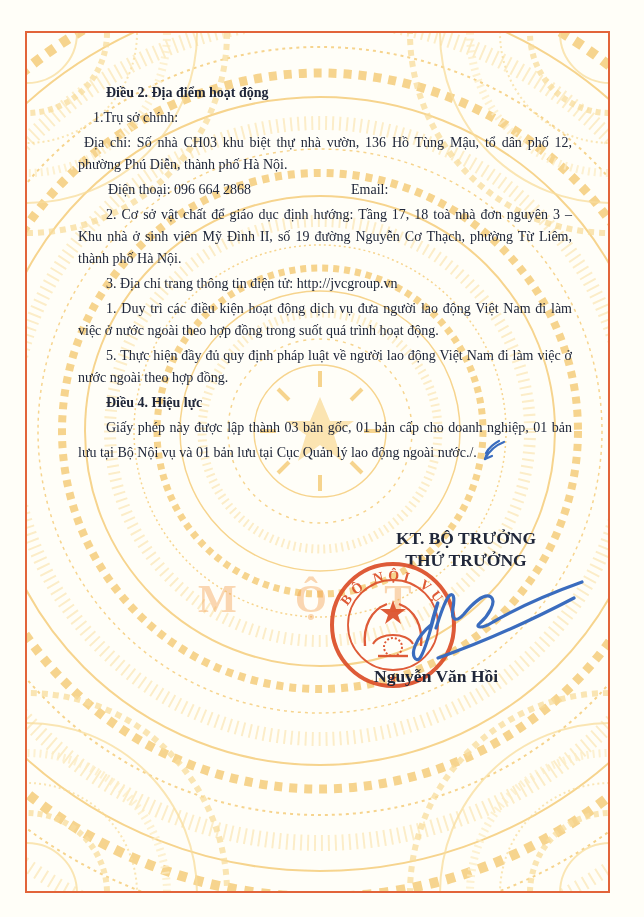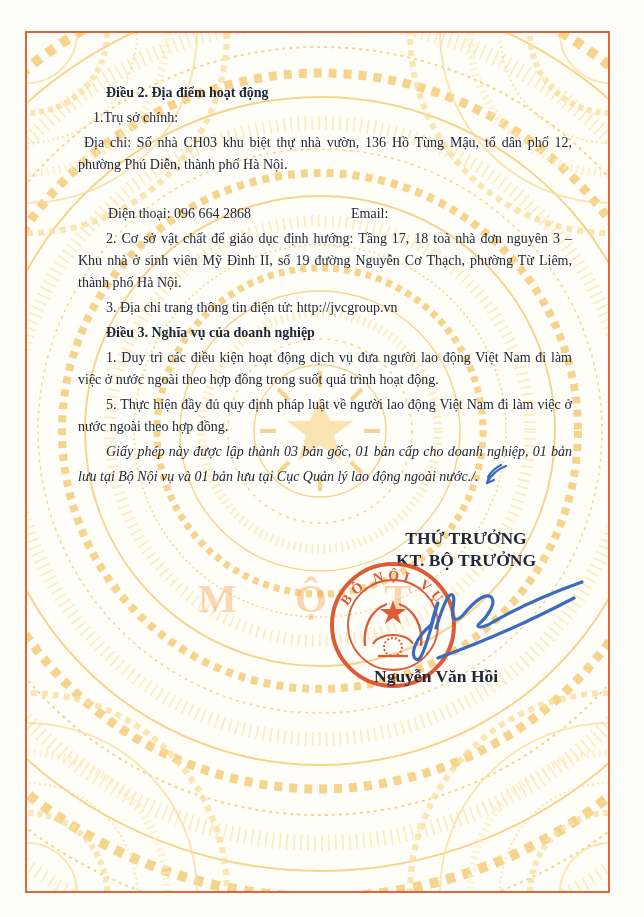--- a/index.html
+++ b/index.html
@@ -20,22 +20,22 @@
   }
   .content{
     position:absolute;left:78px;top:82px;width:494px;z-index:2;
     font-size:14px;line-height:22px;text-align:justify;
   }
   .para{margin:0 0 3px 0;text-indent:28px;}
   .ind6{text-indent:6px;}
   .ind15{text-indent:15px;}
   .h{font-weight:bold;}
   .nojust{text-align:left;}
-  .phone-span{display:inline-block;min-width:258px;margin-top:24px;}
-  .note{font-style:italic;}
+  .phone-span{display:inline-block;min-width:258px;}
+  .note{}
   .paraph{vertical-align:-4px;margin-left:3px;}
   .sign-title{
     position:absolute;left:368px;top:527px;width:196px;z-index:2;
     text-align:center;font-weight:bold;font-size:17.5px;line-height:22px;
   }
   .seal{position:absolute;left:328px;top:560px;width:130px;height:130px;z-index:3;}
   .sig{position:absolute;left:378px;top:566px;width:216px;height:100px;z-index:4;}
   .name{
     position:absolute;left:374px;top:666px;width:186px;z-index:4;
     text-align:left;font-weight:bold;font-size:17.5px;
@@ -122,35 +122,35 @@
 
   <div class="frame"></div>
 
   <div class="content">
     <p class="para h">Điều 2. Địa điểm hoạt động</p>
     <p class="para ind15">1.Trụ sở chính:</p>
     <p class="para ind6">Địa chỉ: Số nhà CH03 khu biệt thự nhà vườn, 136 Hồ Tùng Mậu, tổ dân phố 12, phường Phú Diễn, thành phố Hà Nội.</p>
     <p class="para ind15 nojust"><span class="phone-span">Điện thoại: 096 664 2868</span><span>Email:</span></p>
     <p class="para">2. Cơ sở vật chất để giáo dục định hướng: Tầng 17, 18 toà nhà đơn nguyên 3 – Khu nhà ở sinh viên Mỹ Đình II, số 19 đường Nguyễn Cơ Thạch, phường Từ Liêm, thành phố Hà Nội.</p>
     <p class="para">3. Địa chỉ trang thông tin điện tử: http://jvcgroup.vn</p>
-    <p class="para h">Điều 3. Nghĩa vụ của doanh nghiệp</p>
     <p class="para">1. Duy trì các điều kiện hoạt động dịch vụ đưa người lao động Việt Nam đi làm việc ở nước ngoài theo hợp đồng trong suốt quá trình hoạt động.</p>
     <p class="para">5. Thực hiện đầy đủ quy định pháp luật về người lao động Việt Nam đi làm việc ở nước ngoài theo hợp đồng.</p>
+    <p class="para h">Điều 4. Hiệu lực</p>
     <p class="para note"><span>Giấy phép này được lập thành 03 bản gốc, 01 bản cấp cho doanh nghiệp, 01 bản lưu tại Bộ Nội vụ và 01 bản lưu tại Cục Quản lý lao động ngoài nước./.</span><svg class="paraph" width="26" height="22" viewBox="0 0 26 22">
         <g stroke="#3a6cbe" stroke-width="2.2" fill="none" stroke-linecap="round">
           <path d="M 24,3 C 16,6 9,12 5,20"></path>
           <path d="M 19,2 C 13,5 9,9 6,14"></path>
           <path d="M 5,20 L 12,17 M 5,20 L 8,11"></path>
         </g>
         </svg></p>
   </div>
 
   <div class="sign-title">
+    <div>KT. BỘ TRƯỞNG</div>
     <div>THỨ TRƯỞNG</div>
-    <div>KT. BỘ TRƯỞNG</div>
   </div>
 
   <svg class="seal" viewBox="0 0 130 130">
     <g stroke="#dc4e28" fill="none" opacity="0.92">
       <circle cx="65" cy="65" r="61" stroke-width="4"></circle>
       <circle cx="65" cy="65" r="45" stroke-width="1.8"></circle>
       <path id="sealArc" d="M 13,72 A 52,52 0 1 1 117,72" stroke="none"></path>
       <text font-size="14" font-weight="bold" fill="#dc4e28" stroke="none" letter-spacing="4" font-family="Liberation Serif, serif">
         <textPath href="#sealArc" startOffset="50%" text-anchor="middle">BỘ NỘI VỤ</textPath>
       </text>

